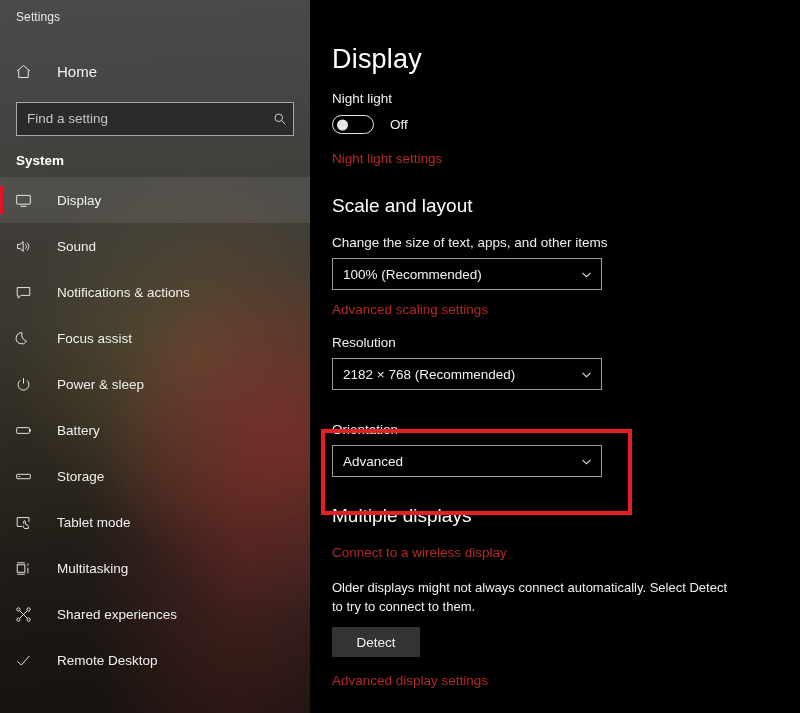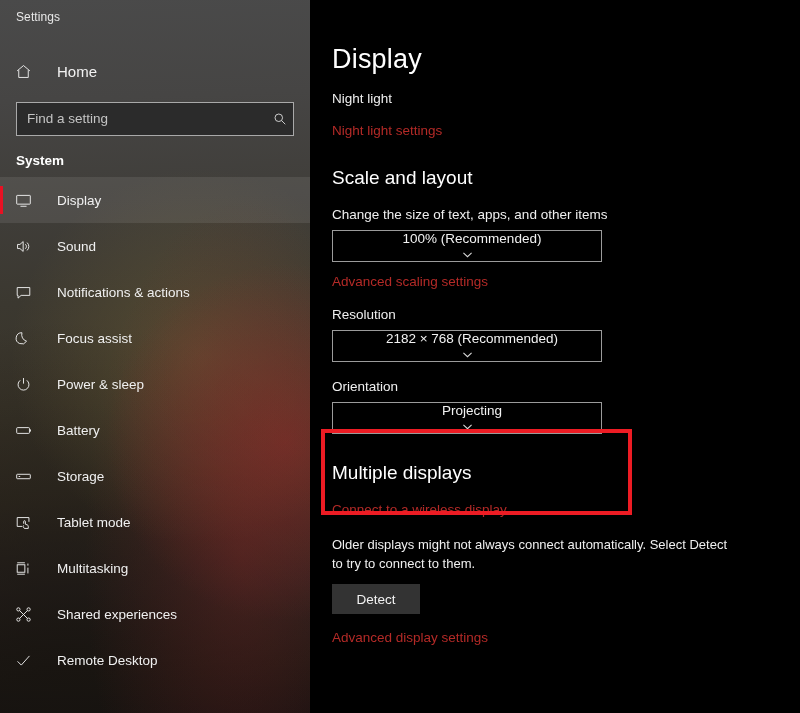--- a/index.html
+++ b/index.html
@@ -221,42 +221,41 @@
 
   .combo {
     width: 270px;
     height: 32px;
     background: #000;
     border: 1px solid #9b9b9b;
     display: flex;
     align-items: center;
     margin-top: 8px;
     cursor: pointer;
-    flex-direction: column;
   }
   .combo .cb-val {
     flex: 1;
     font-size: 13.5px;
     color: #f2f2f2;
     padding-left: 10px;
   }
   .combo .cb-chev {
     width: 30px;
     display: flex;
     align-items: center;
     justify-content: center;
     color: #dcdcdc;
   }
 
   #adv-scaling-link { display: inline-block; margin-top: 12px; }
   #res-label { margin-top: 17px; }
 
   
   #orient-block {
-    margin-top: 17px;
+    margin-top: 32px;
     width: 290px;
   }
   #orient-label {}
   #highlight-box {
     position: absolute;
     left: 11px;
     top: 429px;
     width: 311px;
     height: 86px;
     border: 4px solid var(--highlight, #ed1c24);
@@ -453,20 +452,26 @@
     </div>
   </div>
 
   <div id="main">
 
     <h1 id="page-title">Display</h1>
 
     
     <div id="nl-label" class="sec-label">Night light</div>
 
+    <div id="toggle-row">
+      <div id="nl-toggle">
+        <span class="knob"></span>
+      </div>
+      <span id="nl-state">Off</span>
+    </div>
 
     <a id="nl-settings-link" class="link">Night light settings</a>
 
     
     <h2 id="scale-head" class="sec-head">Scale and layout</h2>
 
     <div id="scale-sub" class="sec-label">Change the size of text, apps, and other items</div>
 
     <div class="combo">
       <span class="cb-val">100% (Recommended)</span>
@@ -486,21 +491,21 @@
       <span class="cb-chev">
         <svg width="13" height="13" viewBox="0 0 14 14" fill="none" stroke="#dcdcdc" stroke-width="1.1">
           <path d="M2.6 5.2 L7 9.4 L11.4 5.2"></path>
         </svg>
       </span>
     </div>
 
     <div id="orient-block">
       <div id="orient-label" class="sec-label">Orientation</div>
       <div class="combo">
-        <span class="cb-val">Projecting</span>
+        <span class="cb-val">Advanced</span>
         <span class="cb-chev">
           <svg width="13" height="13" viewBox="0 0 14 14" fill="none" stroke="#dcdcdc" stroke-width="1.1">
             <path d="M2.6 5.2 L7 9.4 L11.4 5.2"></path>
           </svg>
         </span>
       </div>
     </div>
 
     
     <h2 id="md-head" class="sec-head">Multiple displays</h2>

